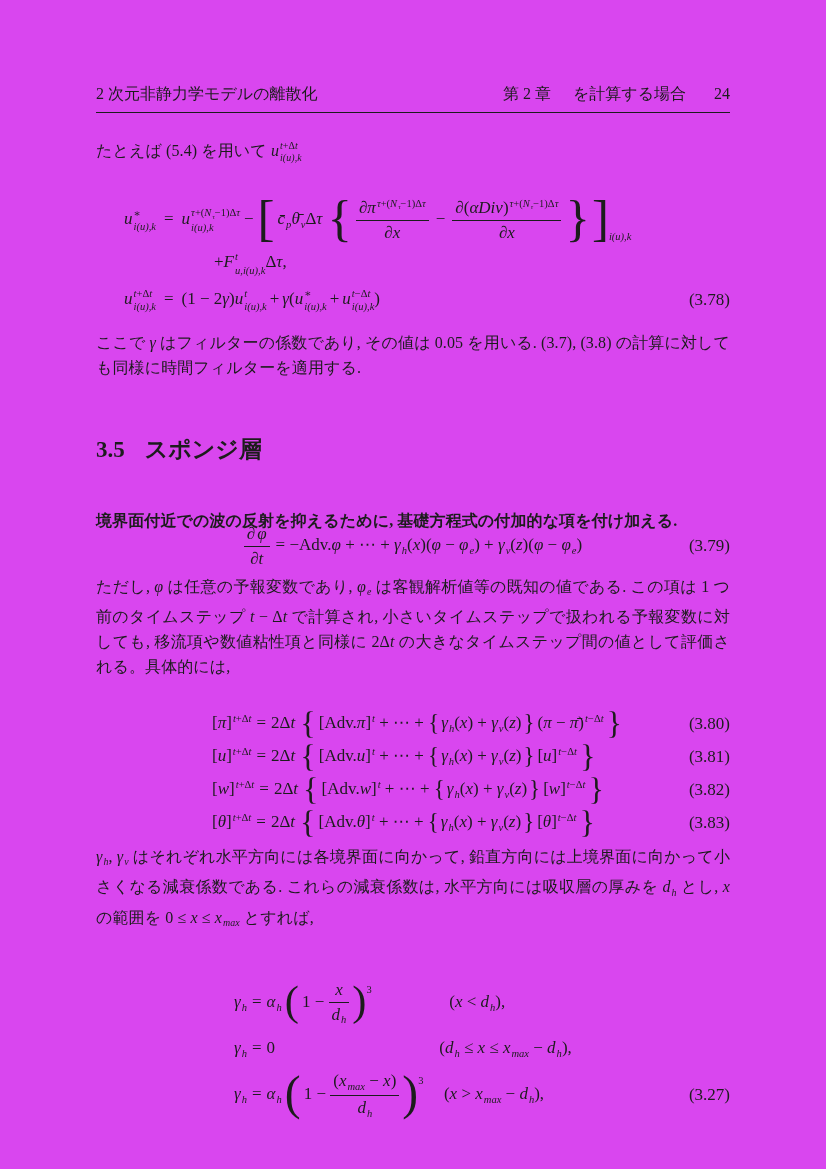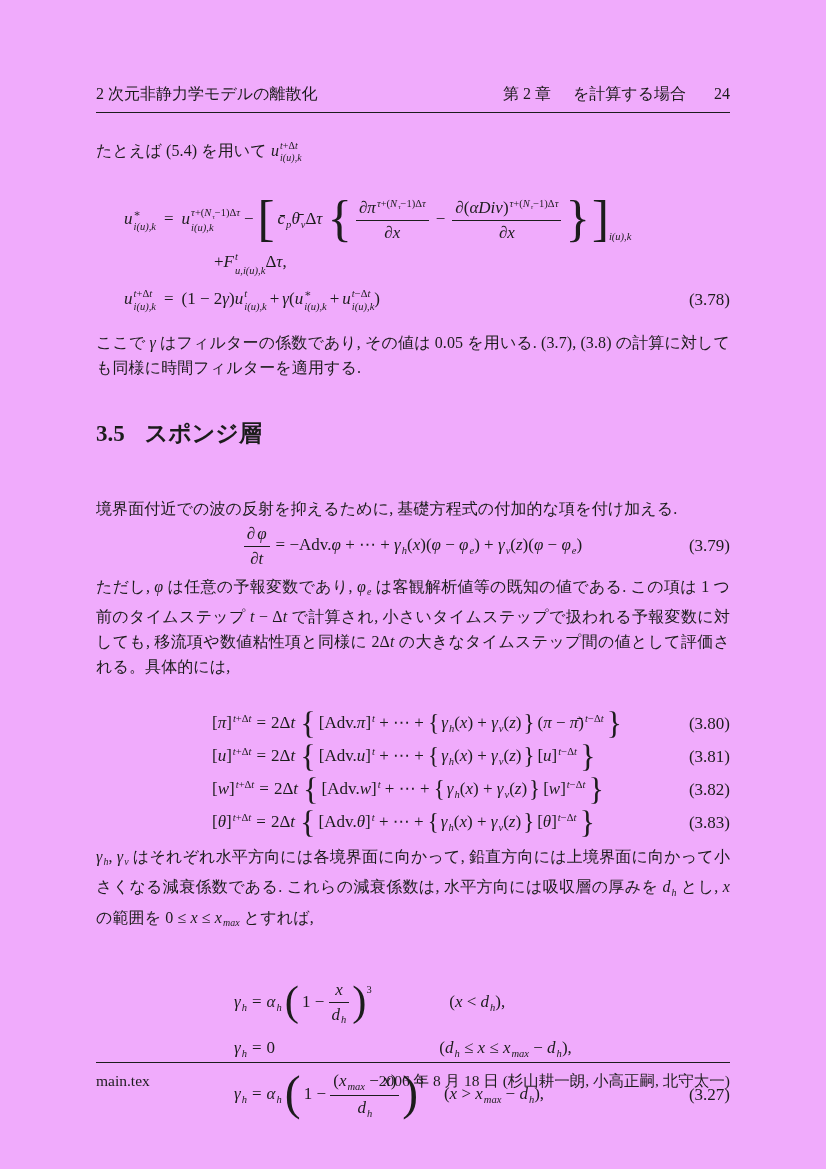--- a/index.html
+++ b/index.html
@@ -1,37 +1,37 @@
 <!DOCTYPE html>
 <html><head>
 <meta charset="utf-8">
 <style>
   html,body{margin:0;padding:0;}
   body{width:826px;height:1169px;background:#ffffff;color:#1c1c1c;
        font-family:"Liberation Serif","DejaVu Serif",serif;}
-  .page{position:relative;width:826px;height:1169px;overflow:hidden;background:#f0abfc;}
+  .page{position:relative;width:826px;height:1169px;overflow:hidden;background:#d946ef;}
   .abs{position:absolute;left:96px;width:634px;}
 
   
   .hdr{top:84px;display:flex;align-items:baseline;font-size:16px;
        border-bottom:1.6px solid #1c1c1c;padding-bottom:7px;}
   .hdr .lt{flex:0 0 auto;}
   .hdr .sp{flex:1 1 auto;}
   .hdr .ch{margin-right:22px;}
   .hdr .ct{margin-right:28px;}
   .ftr{top:1062px;display:flex;justify-content:space-between;align-items:baseline;
        border-top:1.6px solid #1c1c1c;padding-top:8px;font-size:15.5px;}
 
   
   .para{font-size:16px;line-height:25px;text-align:justify;letter-spacing:0.1px;}
 
   
   .sect{top:418px;display:flex;align-items:baseline;gap:20px;}
   .sect .num{font-size:23px;font-weight:bold;font-family:"Liberation Serif",serif;}
-  .sect .ttl{font-size:23px;font-weight:bold;font-family:"Liberation Sans","DejaVu Sans",sans-serif;}
+  .sect .ttl{font-size:23px;font-weight:bold;font-family:"Liberation Sans","DejaVu Sans",sans-serif;margin-top:16px;}
 
   
   .math,.eqrow{font-size:17px;font-family:"Liberation Serif","DejaVu Serif",serif;}
   .it{font-style:italic;}
   .up{font-style:normal;}
   .eqrow{position:relative;white-space:nowrap;}
   .eqtag{position:absolute;right:0;top:50%;transform:translateY(-50%);font-style:normal;}
   .frac{display:inline-block;vertical-align:middle;text-align:center;line-height:1.15;}
   .fnum{display:block;padding:0 3px 2px;border-bottom:1px solid #1c1c1c;}
   .fden{display:block;padding:2px 3px 0;}
@@ -107,21 +107,21 @@
     </div>
   </div>
 
   <div class="abs para" style="top:330px;"><span class="up">ここで </span><span class="it">γ</span><span class="up"> はフィルターの係数であり, その値は 0.05 を用いる. (3.7), (3.8) の計算に対しても同様に時間フィルターを適用する.</span></div>
 
   <div class="abs sect">
     <span class="num">3.5</span>
     <span class="ttl">スポンジ層</span>
   </div>
 
-  <div class="abs para" style="top:496px;"><span class="up">境界面付近での波の反射を抑えるために, 基礎方程式の付加的な項を付け加える.</span></div>
+  <div class="abs para" style="top:508px;font-weight:bold;"><span class="up">境界面付近での波の反射を抑えるために, 基礎方程式の付加的な項を付け加える.</span></div>
 
   <div class="abs" id="eq379">
     <div class="eqrow">
       <span><span class="frac"><span class="fnum"><span class="up">∂</span><span style="display: inline-block; width: 2px;"></span><span class="it">φ</span></span><span class="fden"><span class="up">∂</span><span class="it">t</span></span></span><span style="display: inline-block; width: 6px;"></span><span class="up">= −Adv.</span><span class="it">φ</span><span class="up"> + ⋯ + </span><span><span><span class="it">γ</span></span><span class="subx"><span class="it">h</span></span></span><span class="up">(</span><span class="it">x</span><span class="up">)(</span><span class="it">φ</span><span class="up"> − </span><span><span><span class="it">φ</span></span><span class="subx"><span class="it">e</span></span></span><span class="up">) + </span><span><span><span class="it">γ</span></span><span class="subx"><span class="it">v</span></span></span><span class="up">(</span><span class="it">z</span><span class="up">)(</span><span class="it">φ</span><span class="up"> − </span><span><span><span class="it">φ</span></span><span class="subx"><span class="it">e</span></span></span><span class="up">)</span></span>
       <span class="eqtag">(3.79)</span>
     </div>
   </div>
 
   <div class="abs para" style="top:574px;"><span class="up">ただし, </span><span class="it">φ</span><span class="up"> は任意の予報変数であり, </span><span><span><span class="it">φ</span></span><span class="subx"><span class="it">e</span></span></span><span class="up"> は客観解析値等の既知の値である. この項は 1 つ前のタイムステップ </span><span class="it">t</span><span class="up"> − Δ</span><span class="it">t</span><span class="up"> で計算され, 小さいタイムステップで扱われる予報変数に対しても, 移流項や数値粘性項と同様に 2Δ</span><span class="it">t</span><span class="up"> の大きなタイムステップ間の値として評価される。具体的には,</span></div>
 
@@ -157,18 +157,14 @@
       <span><span class="up">(</span><span><span><span class="it">d</span></span><span class="subx"><span class="it">h</span></span></span><span class="up"> ≤ </span><span class="it">x</span><span class="up"> ≤ </span><span><span><span class="it">x</span></span><span class="subx"><span class="it">max</span></span></span><span class="up"> − </span><span><span><span class="it">d</span></span><span class="subx"><span class="it">h</span></span></span><span class="up">),</span></span>
     </div>
     <div class="eqrow r3">
       <span><span><span><span class="it">γ</span></span><span class="subx"><span class="it">h</span></span></span><span style="display: inline-block; width: 5px;"></span><span class="up">=</span><span style="display: inline-block; width: 5px;"></span><span><span><span class="it">α</span></span><span class="subx"><span class="it">h</span></span></span><span style="display: inline-block; width: 3px;"></span><span class="bigd" style="font-size: 2.8em;">(</span><span style="display: inline-block; width: 3px;"></span><span class="up">1 − </span><span class="frac"><span class="fnum"><span class="up">(</span><span><span><span class="it">x</span></span><span class="subx"><span class="it">max</span></span></span><span class="up"> − </span><span class="it">x</span><span class="up">)</span></span><span class="fden"><span><span><span class="it">d</span></span><span class="subx"><span class="it">h</span></span></span></span></span><span style="display: inline-block; width: 3px;"></span><span class="bigd" style="font-size: 2.8em;">)</span><span style="font-size: 0.62em; vertical-align: 1.4em;"><span class="up">3</span></span></span>
       <span class="gap12"></span>
       <span><span class="up">(</span><span class="it">x</span><span class="up"> &gt; </span><span><span><span class="it">x</span></span><span class="subx"><span class="it">max</span></span></span><span class="up"> − </span><span><span><span class="it">d</span></span><span class="subx"><span class="it">h</span></span></span><span class="up">),</span></span>
       <span class="eqtag">(3.27)</span>
     </div>
   </div>
 
-  <div class="abs ftr">
-    <span>main.tex</span>
-    <span>2006 年 8 月 18 日 (杉山耕一朗, 小高正嗣, 北守太一)</span>
-  </div>
 
 </div>
 
 </body></html>

